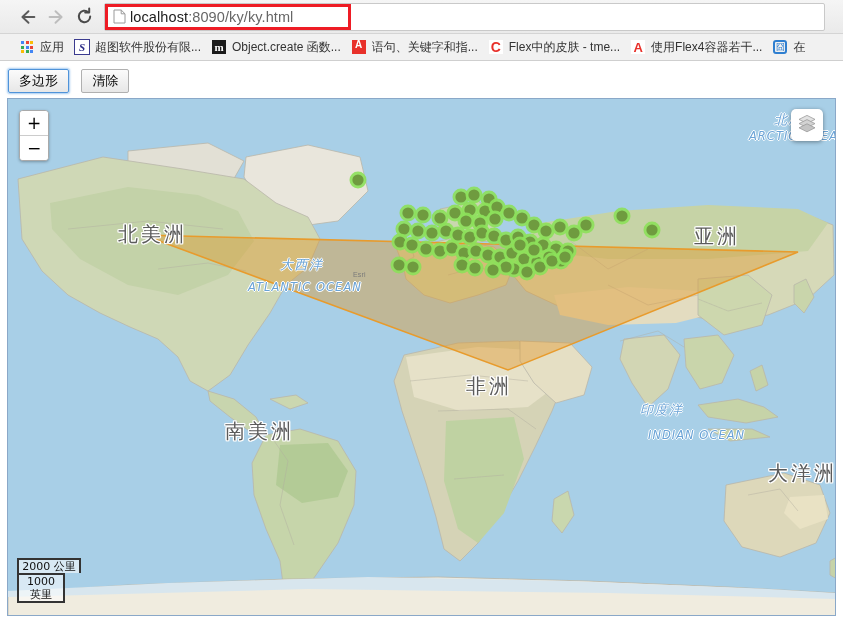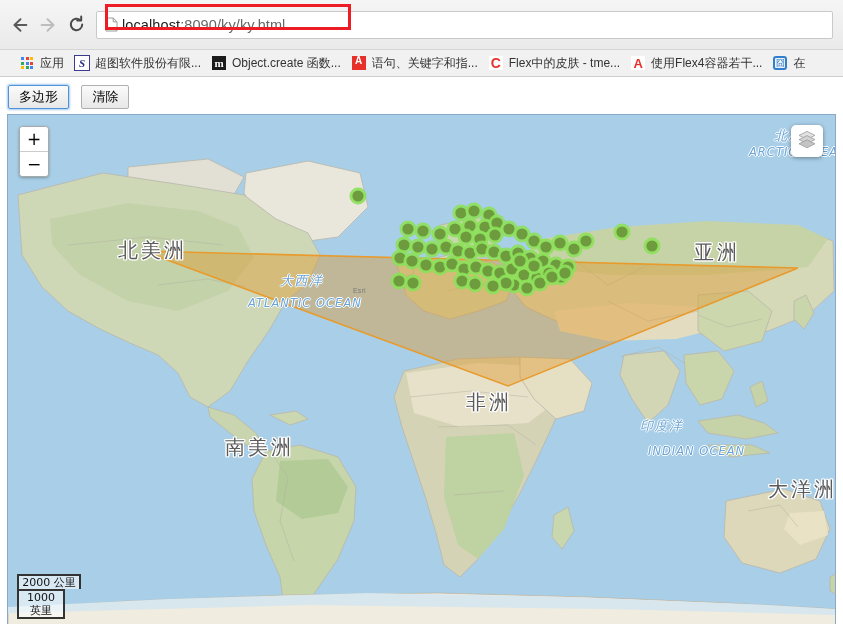--- a/index.html
+++ b/index.html
@@ -13,26 +13,26 @@
     -webkit-font-smoothing: antialiased;
   }
 
   
   .browser {
     width: 843px; height: 624px;
     position: relative;
     background: #f1f1f1;
   }
   .toolbar {
-    height: 50px;
+    height: 34px;
     background: linear-gradient(#f5f5f5, #eaeaea);
     border-bottom: 1px solid #d4d4d4;
     display: flex;
     align-items: center;
-    padding: 0 6px;
+    padding: 0 14px;
     box-sizing: border-box;
   }
   .navbtn {
     width: 28px; height: 28px;
     display: flex; align-items: center; justify-content: center;
     color: #5a5a5a;
     flex: none;
   }
   .navbtn.disabled { color: #bdbdbd; }
   .navbtn svg { display:block; }

